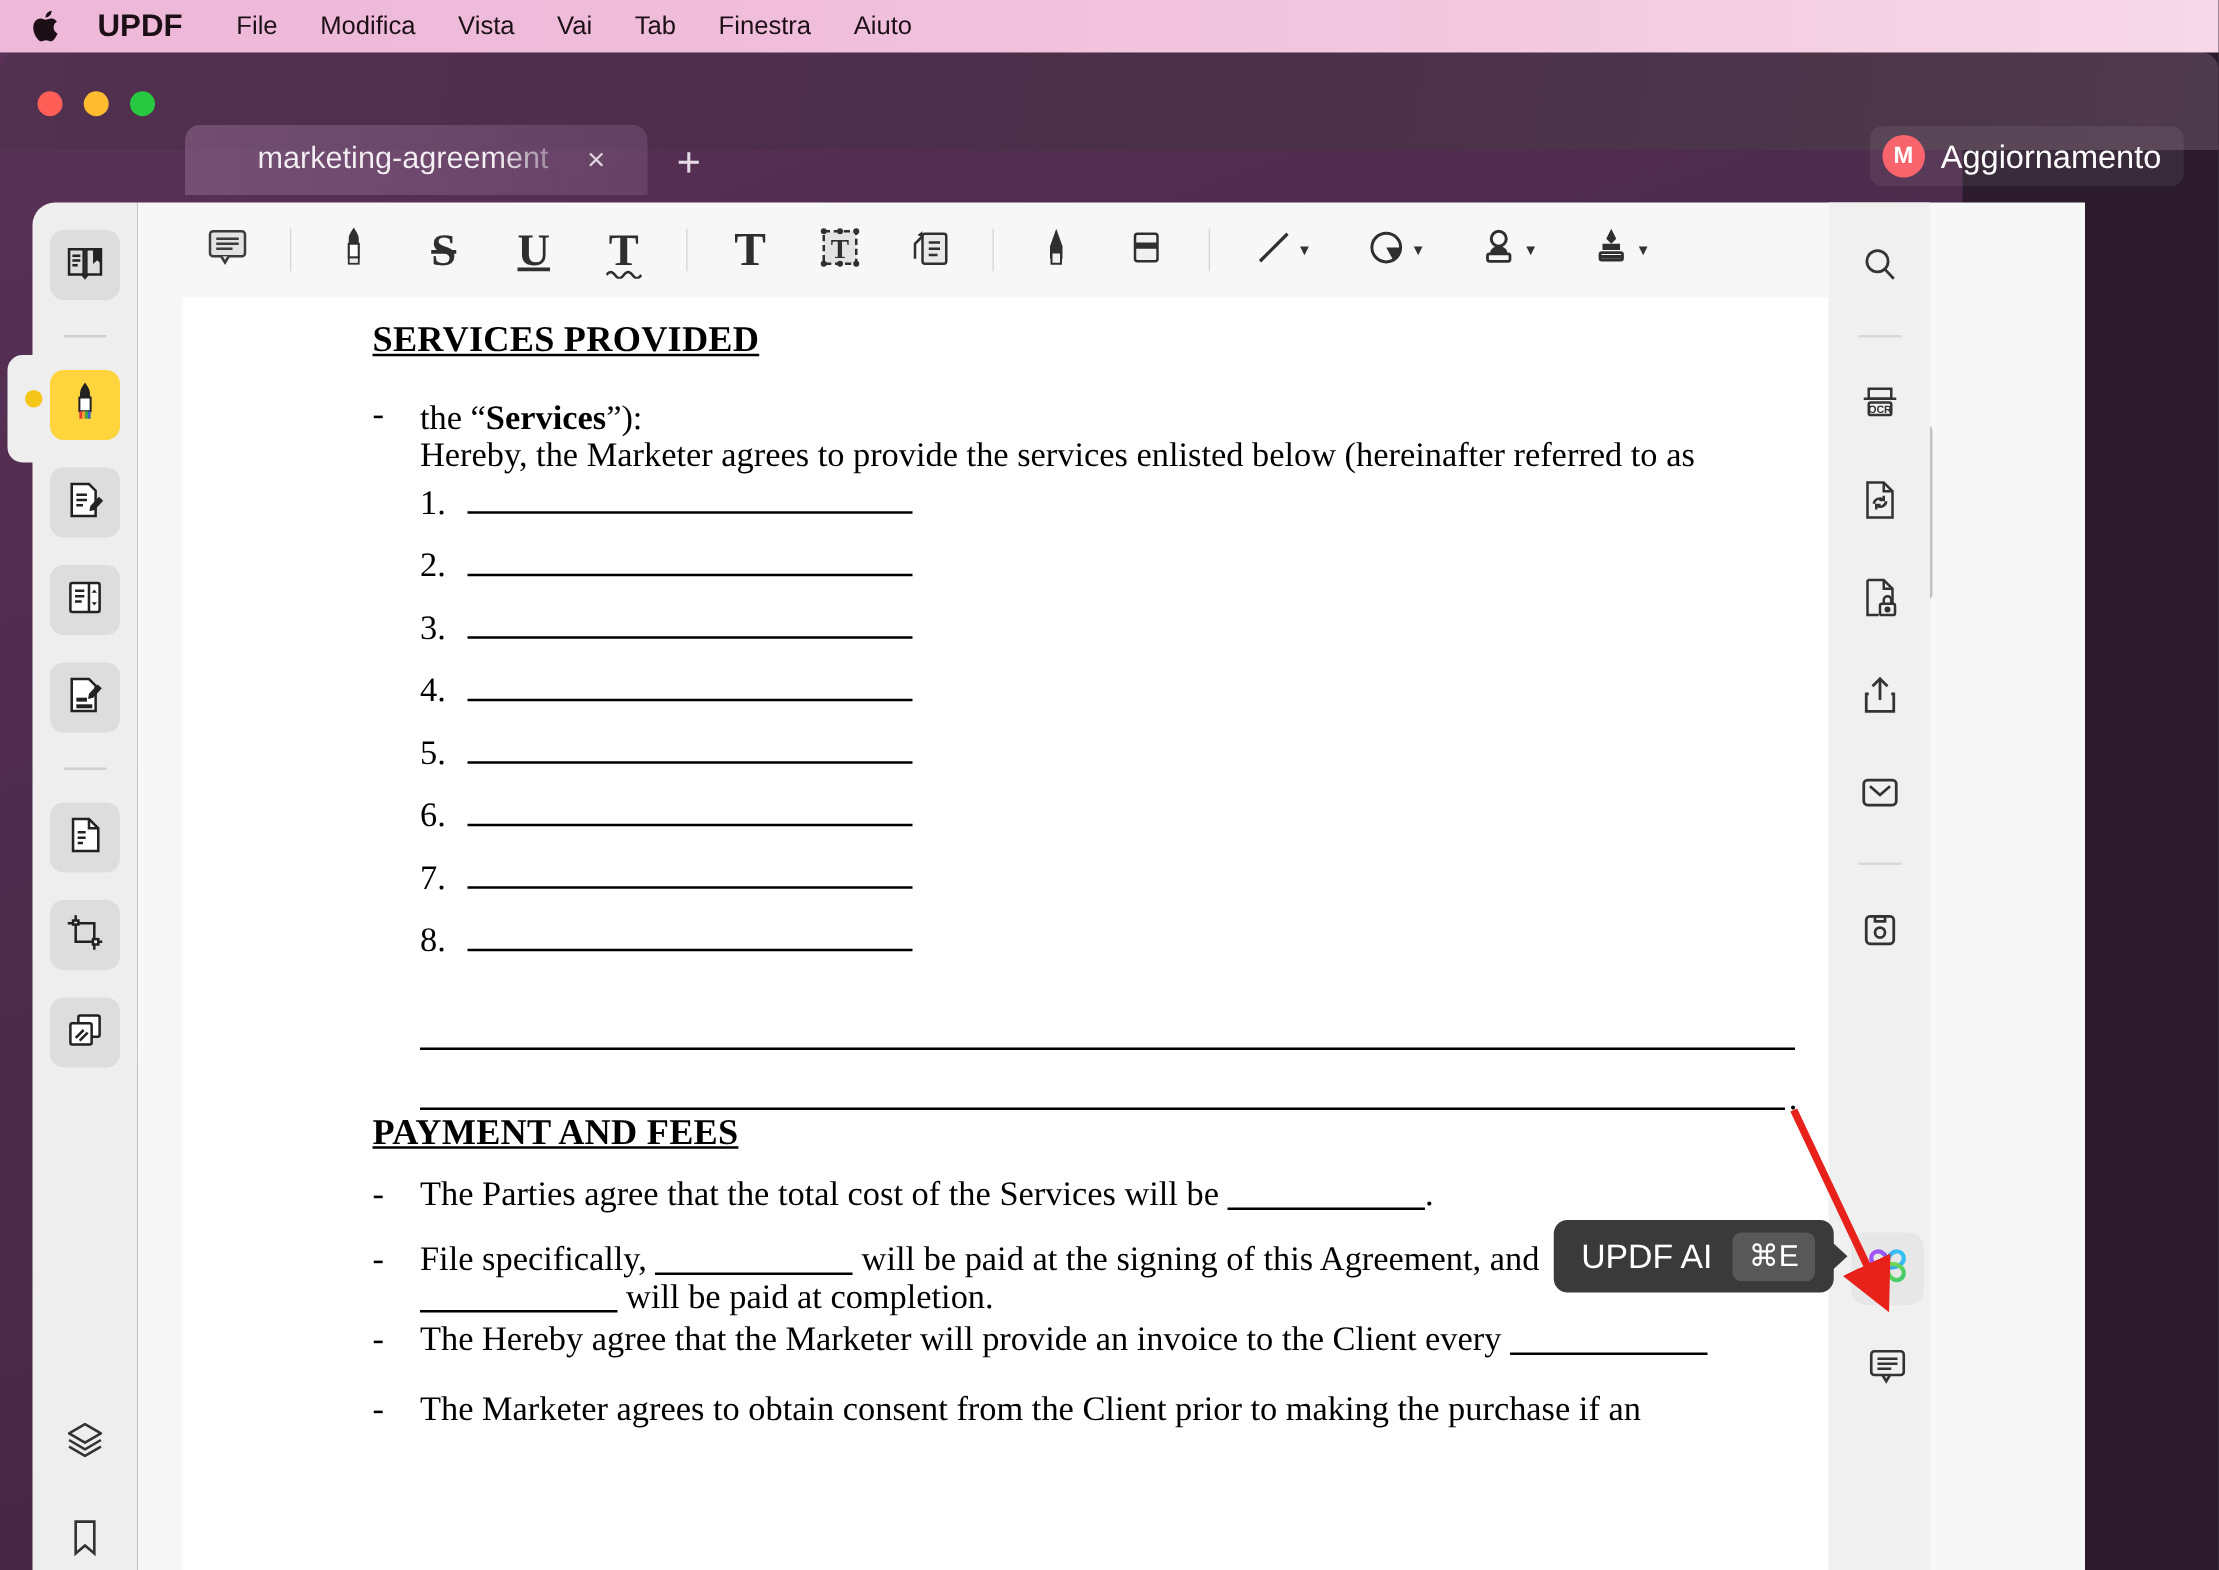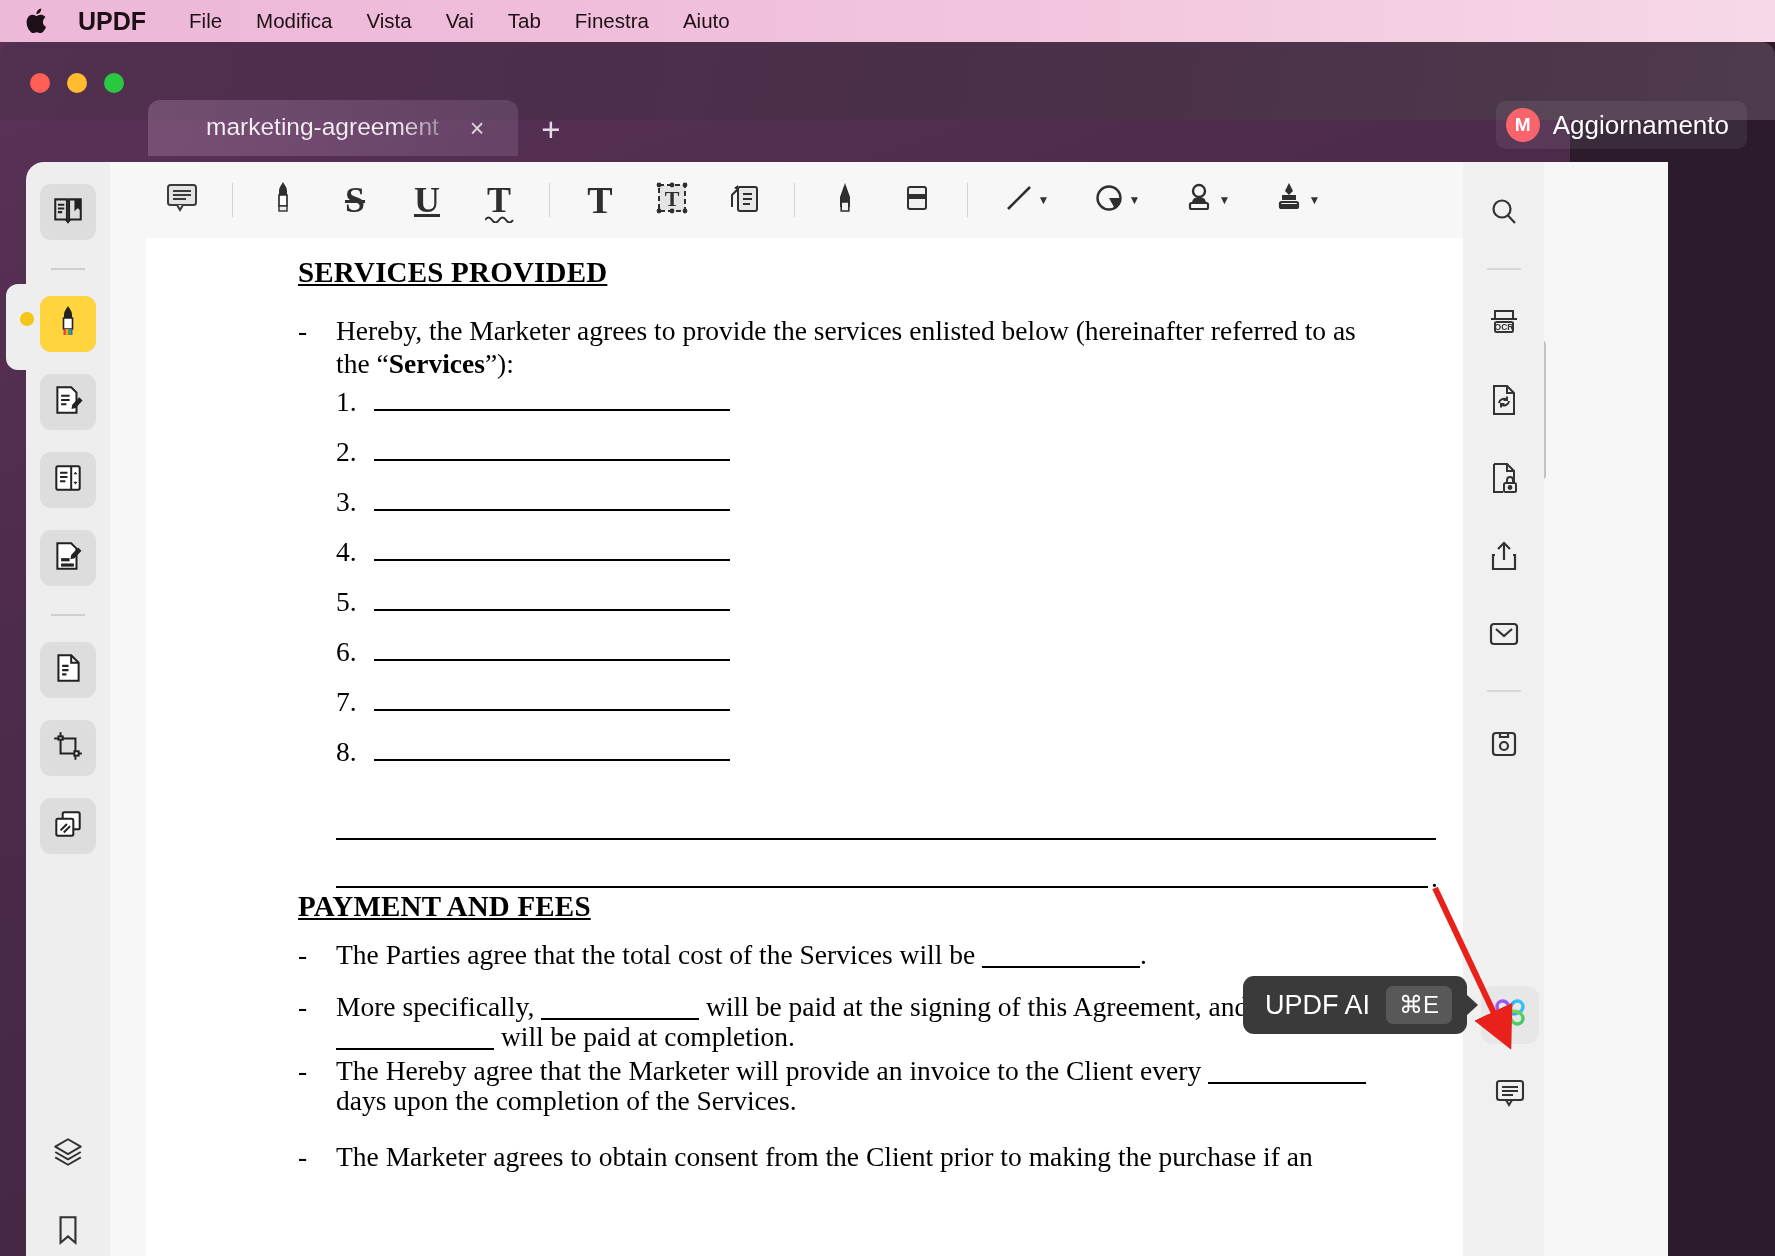--- a/index.html
+++ b/index.html
@@ -467,24 +467,24 @@
 
       <div class="doc-scroll">
         <div class="page">
 
           <div class="sec-head" style="position:absolute;left:152px;top:18px;">SERVICES PROVIDED</div>
 
           <div style="position:absolute;left:152px;top:78px;width:1150px;">
             <div class="bullet-row">
               <div class="bullet-dash">-</div>
               <div class="bullet-text">
-                <div>Hereby, the Marketer agrees to provide the services enlisted below (hereinafter referred to as</div>
                 <div style="margin-top:3px;">
                   <span>the “</span><b>Services</b><span>”):</span>
                 </div>
+                <div>Hereby, the Marketer agrees to provide the services enlisted below (hereinafter referred to as</div>
               </div>
             </div>
           </div>
 
           <div style="position:absolute;left:190px;top:148px;width:640px;">
             <div class="numline" style="height:50px;">
               <span class="n">1.</span>
               <span class="blank-rule" style="width:356px;"></span>
             </div>
             <div class="numline" style="height:50px;">
@@ -528,36 +528,35 @@
               <div class="bullet-dash">-</div>
               <div class="bullet-text">
                 <span>The Parties agree that the total cost of the Services will be</span>
                 <span class="inline-blank"></span><span>.</span>
               </div>
             </div>
 
             <div class="bullet-row" style="margin-bottom:4px;">
               <div class="bullet-dash">-</div>
               <div class="bullet-text">
-                <span>More specifically,</span>
+                <span>File specifically,</span>
                 <span class="inline-blank"></span>
                 <span>will be paid at the signing of this Agreement, and</span>
                 <br>
                 <span class="inline-blank"></span>
                 <span>will be paid at completion.</span>
               </div>
             </div>
 
             <div class="bullet-row" style="margin-bottom:4px;">
               <div class="bullet-dash">-</div>
               <div class="bullet-text">
                 <span>The Hereby agree that the Marketer will provide an invoice to the Client every</span>
                 <span class="inline-blank"></span>
                 <br>
-                <span>days upon the completion of the Services.</span>
               </div>
             </div>
 
             <div class="bullet-row" style="margin-top:26px;">
               <div class="bullet-dash">-</div>
               <div class="bullet-text">The Marketer agrees to obtain consent from the Client prior to making the purchase if  an</div>
             </div>
           </div>
 
         </div>

